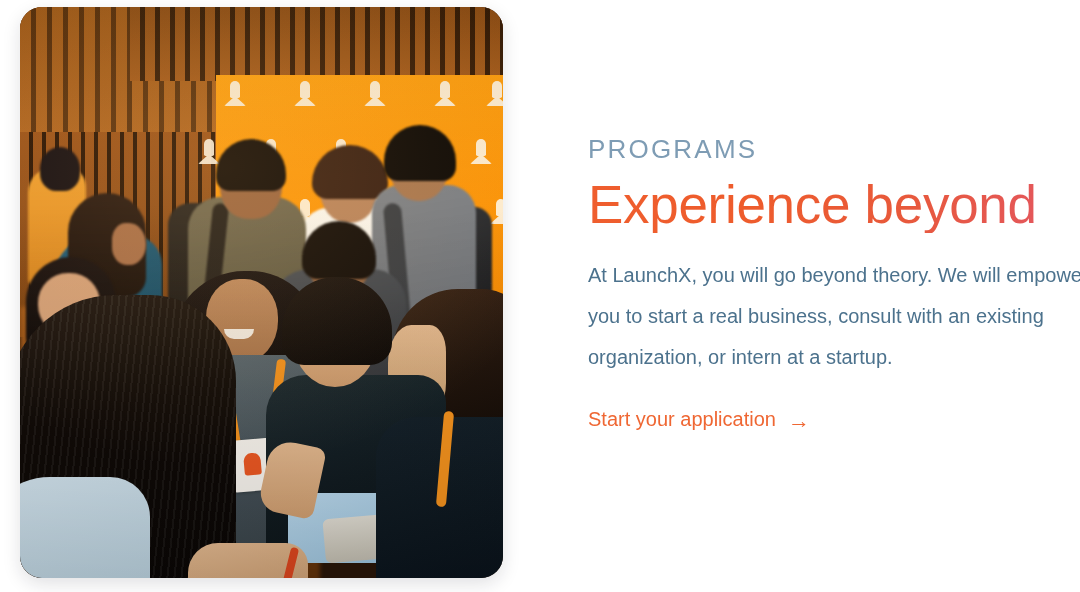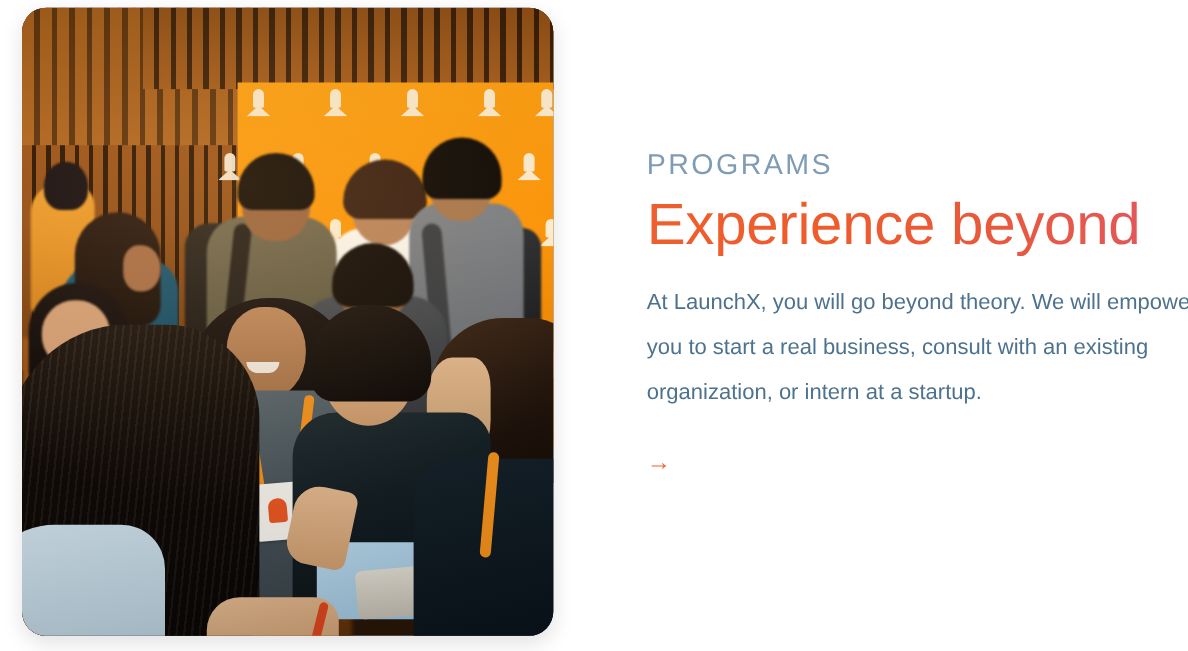--- a/index.html
+++ b/index.html
@@ -635,17 +635,18 @@
   </div>
 
   <div class="content">
     <p class="eyebrow">PROGRAMS</p>
 
     <h2 class="headline">Experience beyond</h2>
 
     <p class="body-copy">At LaunchX, you will go beyond theory. We will empower you to start a real business, consult with an existing organization, or intern at a startup.</p>
 
     <a class="cta" href="#">
+      <span>Start your application</span>
       <span class="cta-arrow">→</span>
     </a>
   </div>
 
 </div>
 
 </body></html>

